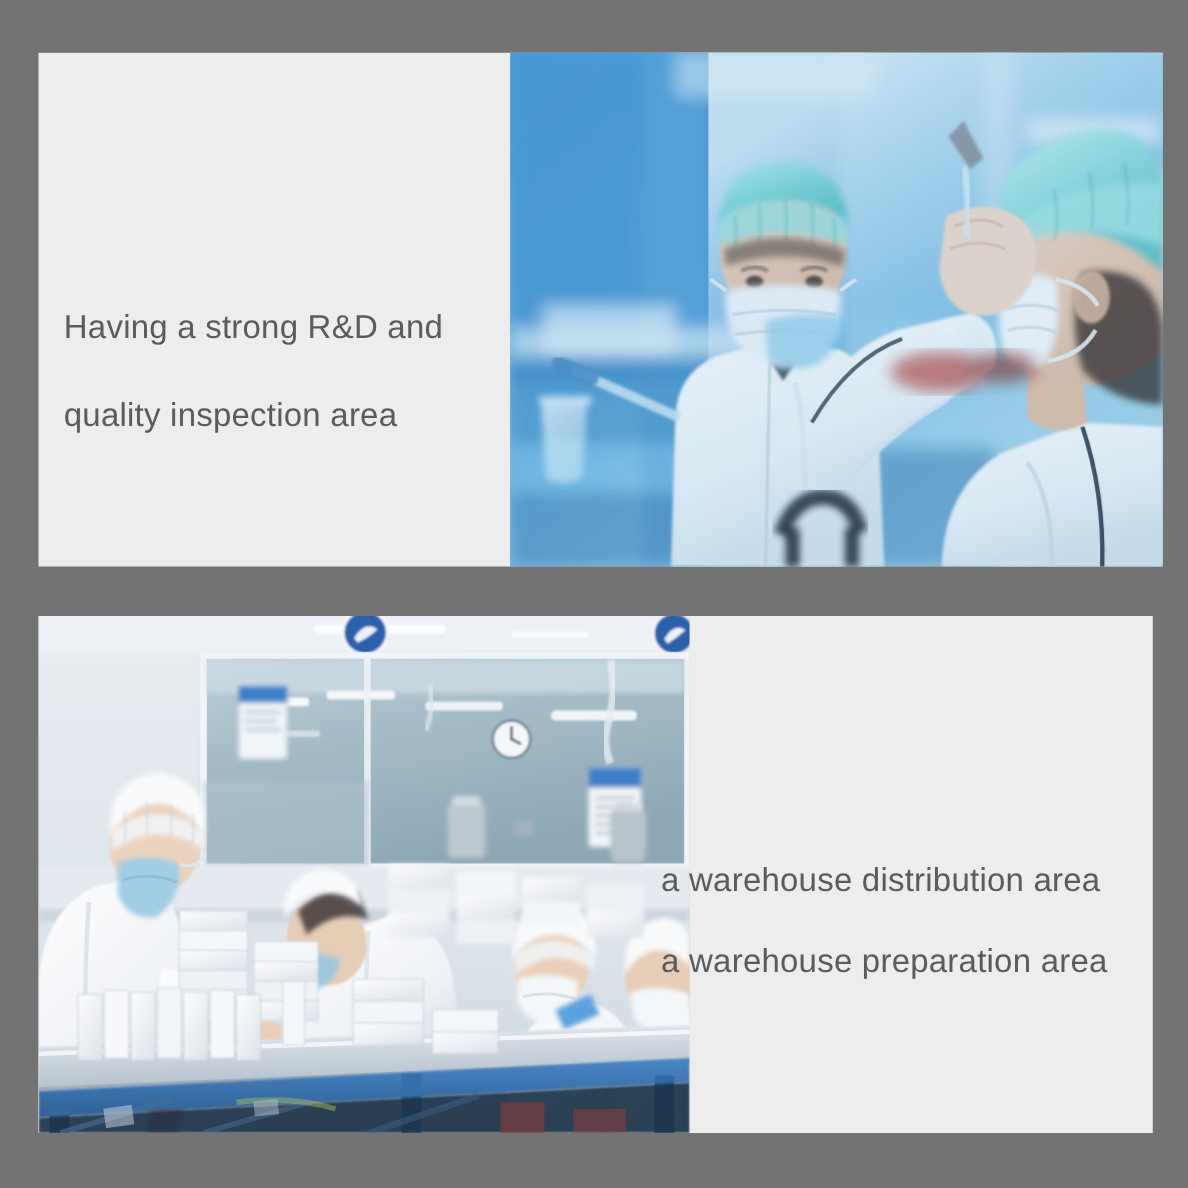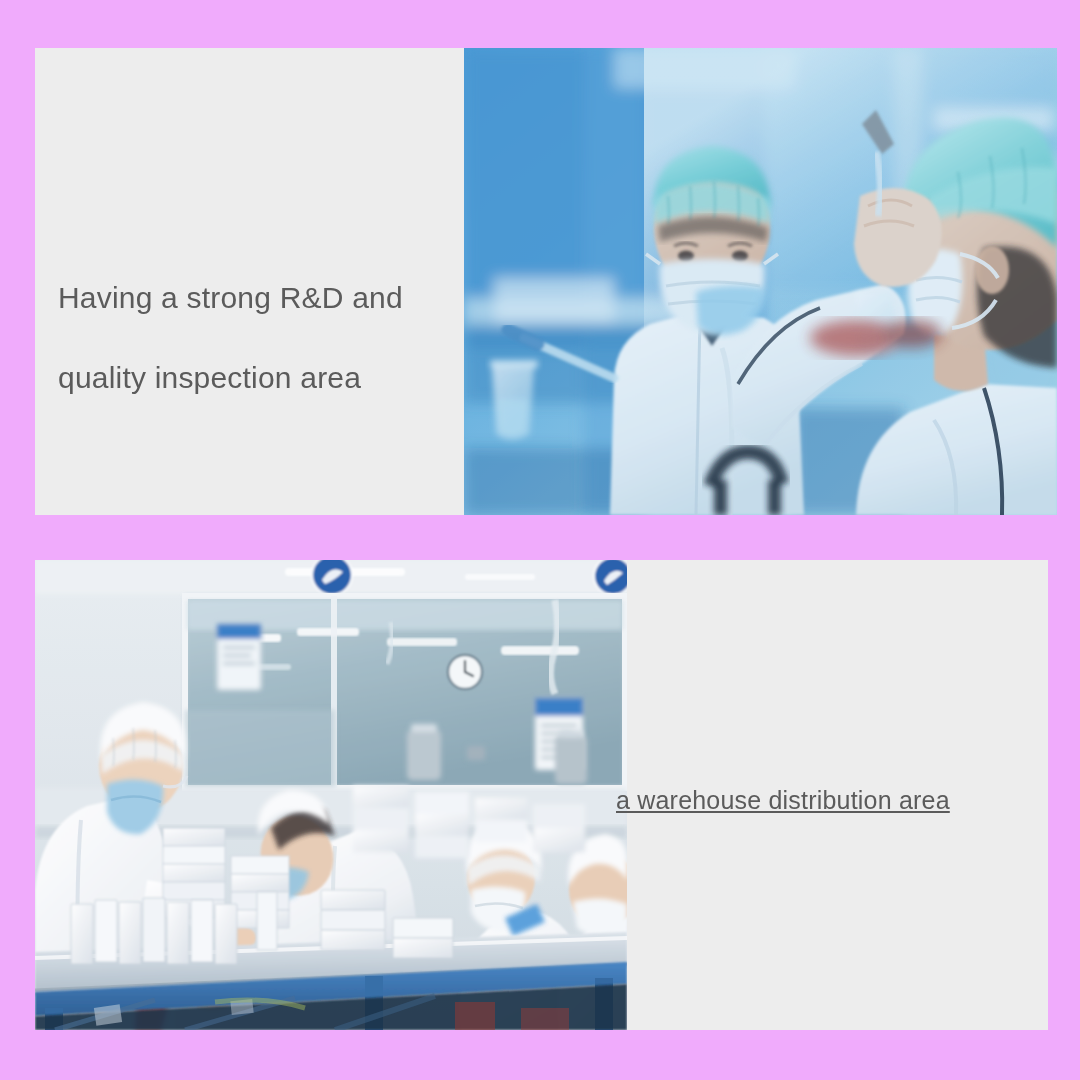--- a/index.html
+++ b/index.html
@@ -11,21 +11,21 @@
     width: 1080px;
     height: 1080px;
     font-family: "Liberation Sans", sans-serif;
     overflow: hidden;
     position: relative;
   }
 
   .page {
     position: absolute;
     inset: 0;
-    background: #f0abfc;
+    background: #737373;
   }
 
   
   .panel {
     position: absolute;
     background: #ededed;
     overflow: hidden;
   }
 
   .panel-top {
@@ -52,27 +52,26 @@
   }
   .caption-top {
     left: 23px;
     top: 190px;
     width: 400px;
     font-size: 30px;
     line-height: 40px;
     text-align: left;
   }
   .caption-bottom {
-    right: 12px;
+    right: 27px;
     top: 185px;
     width: 420px;
-    font-size: 25px;
+    font-size: 30px;
     line-height: 37px;
     text-align: left;
-    text-decoration: underline;
   }
   .caption .line { display: block; }
 
   
   .photo {
     position: absolute;
     overflow: hidden;
   }
   .photo-lab {
     left: 429px;
@@ -517,16 +516,17 @@
           <rect x="420" y="442" width="40" height="28" fill="#8e2b24" opacity="0.55"></rect>
           <rect x="486" y="448" width="48" height="22" fill="#a02f27" opacity="0.45"></rect>
         </g>
 
         <rect x="0" y="0" width="592" height="470" fill="#dfe8ee" opacity="0.07"></rect>
       </svg>
     </div>
 
     <div class="caption caption-bottom">
       <span class="line">a warehouse distribution area</span>
+      <span class="line">a warehouse preparation area</span>
     </div>
   </div>
 
 </div>
 
 </body></html>

